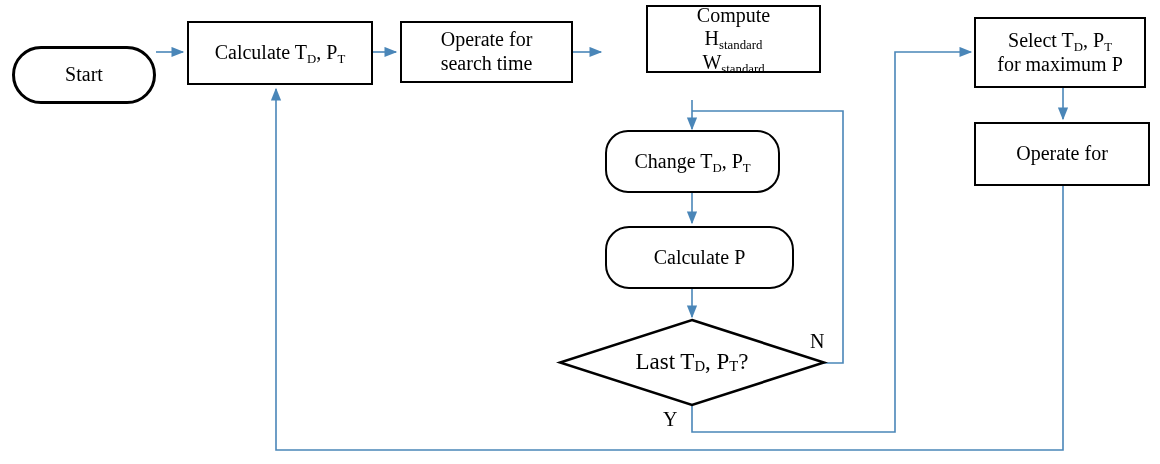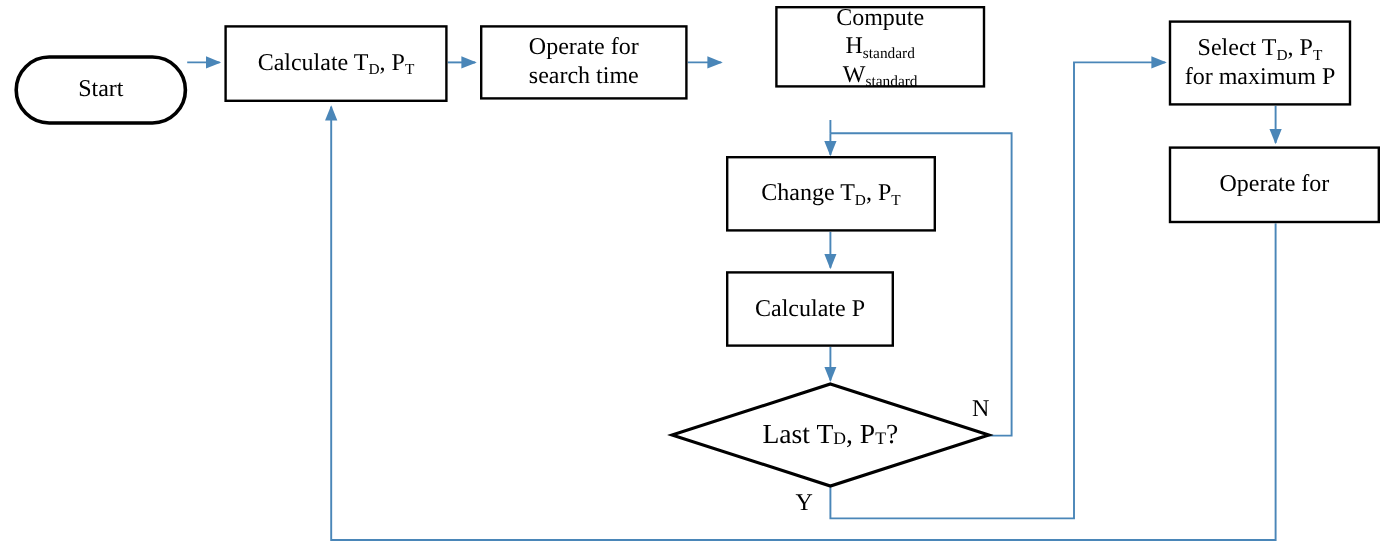--- a/index.html
+++ b/index.html
@@ -117,45 +117,45 @@
   </div>
 
   <div class="node" style="left:400px; top:21px; width:173px; height:62px;">
     <span class="txt"><span>Operate for</span><br><span>search time</span></span>
   </div>
 
   <div class="node" style="left:605px; top:5px; width:175px; height:68px;margin-left:41px;">
     <span class="txt"><span>Compute</span><br><span>H</span><sub>standard</sub><br><span>W</span><sub>standard</sub></span>
   </div>
 
-  <div class="node" style="left:605px; top:130px; width:175px; height:63px;">
+  <div class="node" style="left:605px; top:130px; width:175px; height:63px;border-radius:23px;">
     <span class="txt"><span>Change T</span><sub>D</sub><span>, P</span><sub>T</sub></span>
   </div>
 
-  <div class="node" style="left:605px; top:226px; width:140px; height:63px;">
+  <div class="node" style="left:605px; top:226px; width:189px; height:63px;border-radius:24px;">
     <span class="txt">Calculate P</span>
   </div>
 
   <div class="diamond-wrap" style="left:556px; top:317px; width:272px; height:90px;">
     <svg width="272" height="90" viewBox="0 0 272 90" xmlns="http://www.w3.org/2000/svg">
       <polygon points="136,3 268,45.5 136,88 4,45.5" fill="#ffffff" stroke="#000000" stroke-width="2.6"></polygon>
     </svg>
     <div class="diamond-label">
       <span>Last T</span>
         <sub>D</sub>
         <span>, P</span>
         <sub>T</sub>
         <span>?</span>
     </div>
   </div>
 
   <div class="edge-label" style="left:810px; top:330px;">N</div>
   <div class="edge-label" style="left:663px; top:408px;">Y</div>
 
-  <div class="node" style="left:974px; top:17px; width:152px; height:71px;">
+  <div class="node" style="left:974px; top:17px; width:172px; height:71px;">
     <span class="txt"><span>Select T</span><sub>D</sub><span>, P</span><sub>T</sub><br><span>for maximum P</span></span>
   </div>
 
   <div class="node" style="left:974px; top:122px; width:176px; height:64px;">
     <span class="txt"><span>Operate for</span><br></span>
   </div>
 
 </div>
 
 </body></html>

